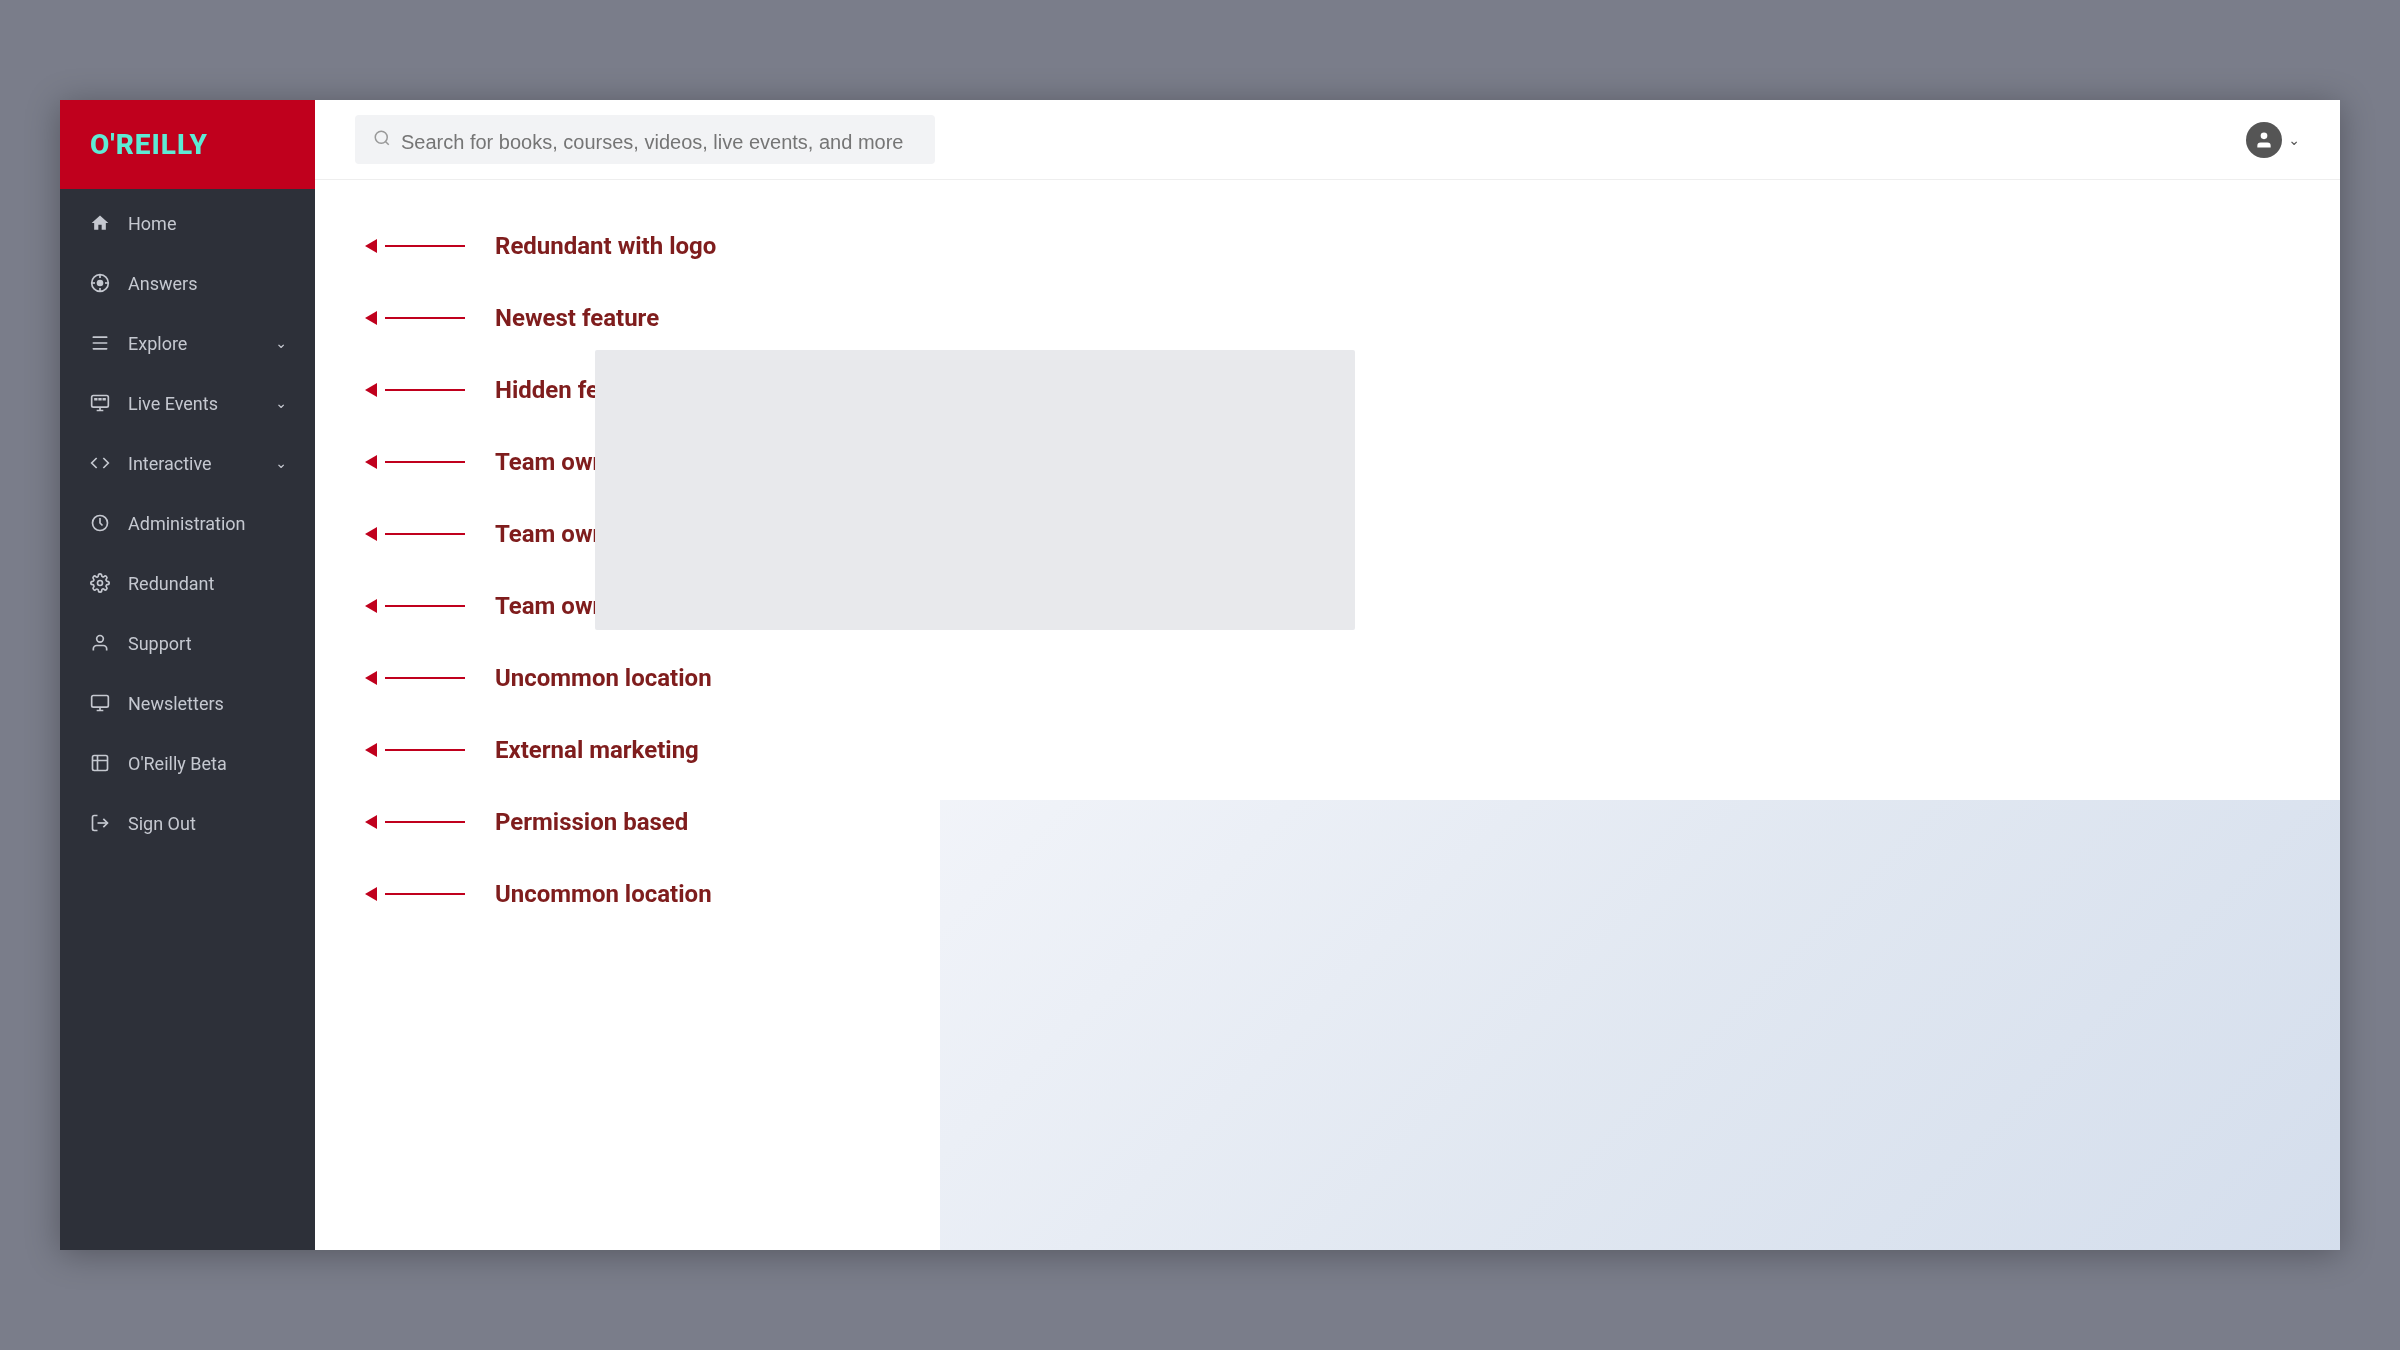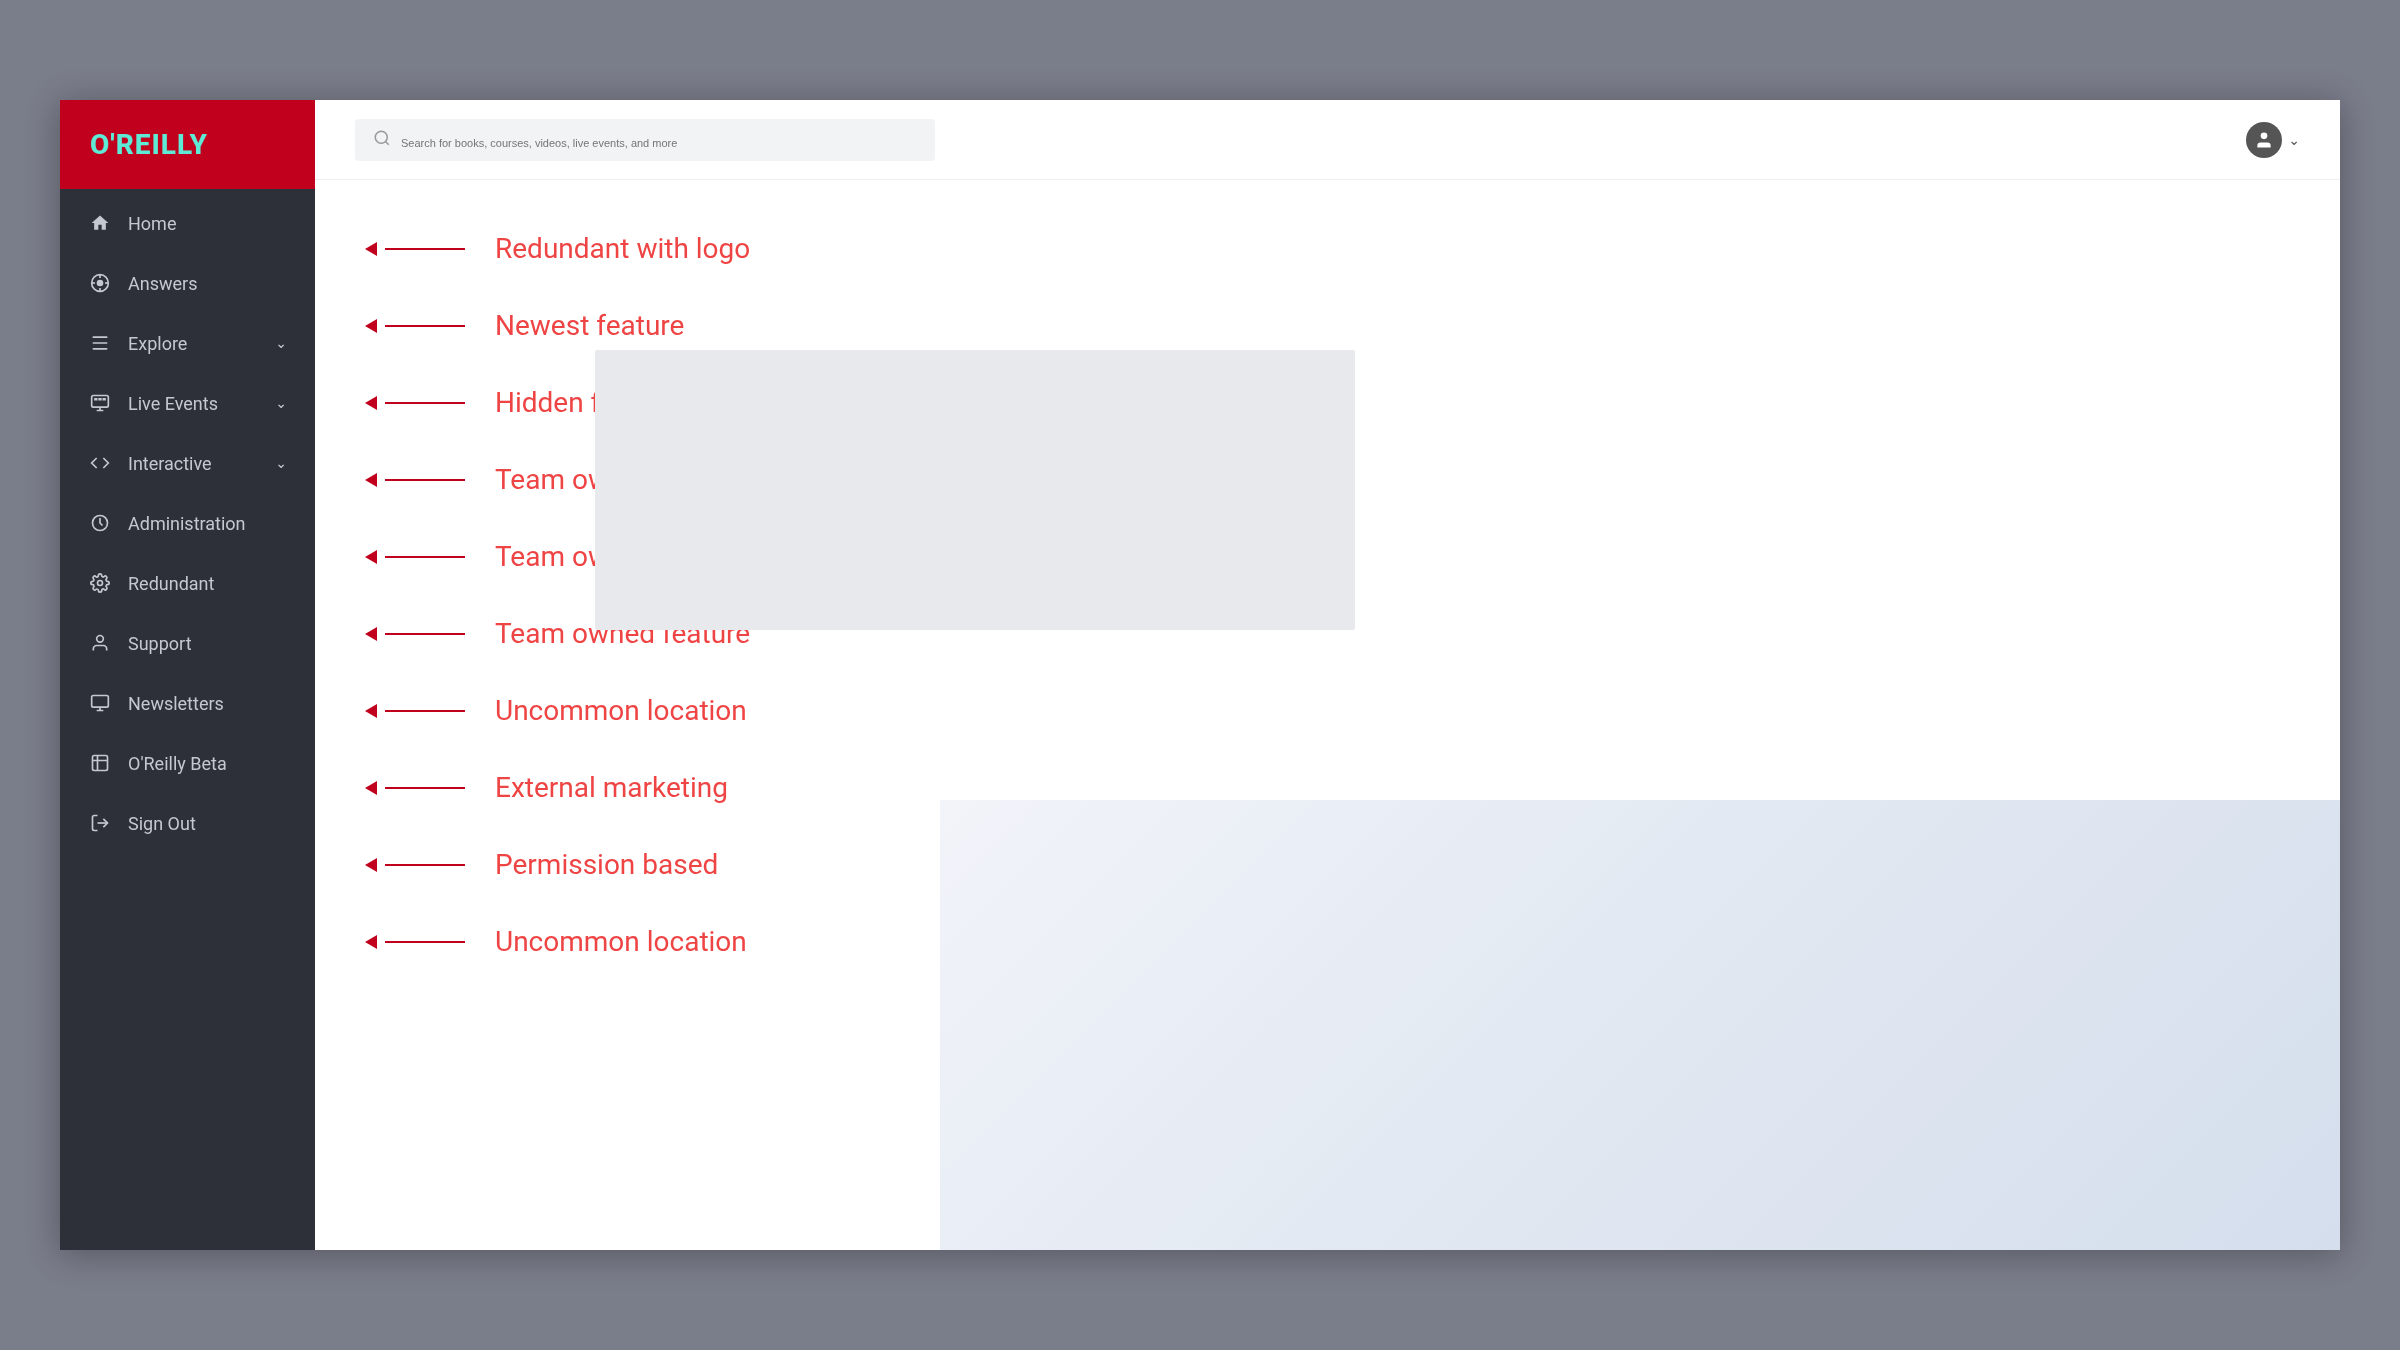--- a/index.html
+++ b/index.html
@@ -106,21 +106,21 @@
       width: 580px;
     }
     .search-icon {
       color: #888;
       font-size: 18px;
     }
     .search-input {
       background: transparent;
       border: none;
       outline: none;
-      font-size: 11px;
+      font-size: 20px;
       color: #999;
       width: 100%;
       margin-top: 6px;
     }
     .header-spacer { flex: 1; }
     .user-menu {
       display: flex;
       align-items: center;
       gap: 6px;
       cursor: pointer;
@@ -174,23 +174,23 @@
     .arrow-head {
       display: inline-block;
       width: 0;
       height: 0;
       border-top: 7px solid transparent;
       border-bottom: 7px solid transparent;
       border-right: 12px solid #c0001d;
       margin-right: 8px;
     }
     .nav-row .row-label {
-      color: #ef4444;
-      font-size: 28px;
-      font-weight: 400;
+      color: #7f1d1d;
+      font-size: 24px;
+      font-weight: 700;
     }
     
     .popup-overlay {
       position: absolute;
       top: 170px;
       left: 280px;
       width: 760px;
       height: 280px;
       background: #e8e9ec;
       border-radius: 2px;

